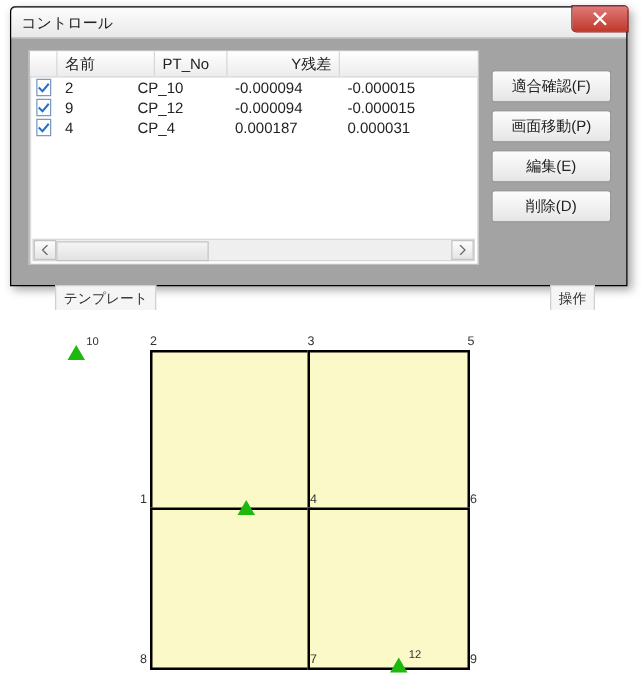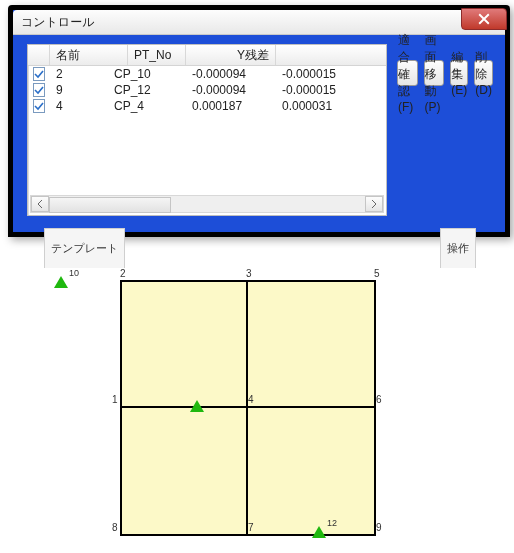--- a/index.html
+++ b/index.html
@@ -1,44 +1,44 @@
 <!DOCTYPE html>
 <html><head>
 <meta charset="utf-8">
 <style>
 html,body{margin:0;padding:0;font-family:"MS UI Gothic","Meiryo",sans-serif;font-size:12px;background:#fff}
 .wrap{width:514px;height:553px;position:relative}
-.dialog{position:absolute;left:8px;top:5px;width:492px;height:222px;border:5px solid #000000;border-radius:4px 4px 0 0;background:#1d4ed8;box-shadow:3px 3px 8px rgba(0,0,0,.35)}
+.dialog{position:absolute;left:8px;top:5px;width:492px;height:222px;border:1px solid #000000;border-radius:4px 4px 0 0;background:#a3a3a3;box-shadow:3px 3px 8px rgba(0,0,0,.35)}
 .titlebar{height:24px;background:linear-gradient(#fdfdfd,#e8e8e8);border-bottom:1px solid #c9c9c9;border-radius:4px 4px 0 0;display:flex;align-items:center;padding:0 0 0 8px;position:relative}
 .titlebar span{color:#222}
 .closebtn{position:absolute;right:-2px;top:-2px;width:44px;height:20px;background:linear-gradient(#e07a7a,#c0392b);border:1px solid #8e2b2b;border-radius:0 4px 0 4px;display:flex;align-items:center;justify-content:center;cursor:pointer}
 .closebtn svg{width:12px;height:12px}
 .inner{position:absolute;left:14px;top:34px;width:358px;height:170px;background:#fff;border:1px solid #bfbfbf;box-shadow:inset 1px 1px 0 #ddd}
 .hdr{display:flex;height:20px;background:linear-gradient(#fff,#ececec);border-bottom:1px solid #d4d4d4;font-size:12px;color:#222}
 .hc{border-right:1px solid #d8d8d8;display:flex;align-items:center;padding:0 6px;box-sizing:border-box}
 .c0{width:22px}.c1{width:58px}.c2{width:78px}.c3{width:90px;justify-content:flex-end}.c4{width:90px;justify-content:flex-end}
 .rows{font-size:12px;color:#222}
 .row{display:flex;height:16px;align-items:center}
 .cell{box-sizing:border-box;padding:0 6px}
 .cell.c0{display:flex;align-items:center;justify-content:center}
 .cell.c3,.cell.c4{text-align:left}
 .chk{width:12px;height:12px;border:1px solid #7a9abf;background:#fff;display:inline-flex;align-items:center;justify-content:center;cursor:pointer}
 .chk svg{width:10px;height:10px}
 .scroll{position:absolute;left:2px;bottom:2px;right:2px;height:16px;background:#efefef;border:1px solid #d8d8d8;display:flex;align-items:center}
 .sbtn{width:16px;height:14px;background:linear-gradient(#fdfdfd,#e5e5e5);border:1px solid #c5c5c5;display:flex;align-items:center;justify-content:center;cursor:pointer}
 .strack{flex:1;height:14px;position:relative}
 .sthumb{position:absolute;left:0;top:0;height:14px;width:120px;background:linear-gradient(#f5f5f5,#e2e2e2);border:1px solid #c5c5c5}
-.btncol{position:absolute;right:12px;top:50px;width:96px;display:flex;gap:6px}
+.btncol{position:absolute;right:12px;top:50px;width:96px;display:flex;flex-direction:column;gap:6px}
 .btn{height:24px;background:linear-gradient(#fdfdfd,#e6e6e6);border:1px solid #9a9a9a;border-radius:3px;font-size:12px;color:#222;display:flex;align-items:center;justify-content:center;cursor:pointer}
 .grid{position:absolute;left:30px;top:262px;width:460px;height:285px}
 .gbox{position:absolute;border:2px solid #000;background:#fcf9c8}
 .lbl{position:absolute;font-size:10px;color:#333}
 .tri{position:absolute;width:0;height:0;border-left:7px solid transparent;border-right:7px solid transparent;border-bottom:12px solid #1fb80f}
 .tri .num{position:absolute;left:8px;top:-8px;font-size:9px;color:#333}
-.tabfrag{position:absolute;font-size:11px;color:#333;background:#f5f5f5;padding:12px 6px;border:1px solid #cfcfcf;border-bottom:none}
+.tabfrag{position:absolute;font-size:11px;color:#333;background:#f5f5f5;padding:2px 6px;border:1px solid #cfcfcf;border-bottom:none}
 </style>
 </head>
 <body>
 
 <div class="wrap">
   <div class="dialog">
     <div class="titlebar">
       <span>コントロール</span>
       <div class="closebtn">
         <svg viewBox="0 0 10 10">

